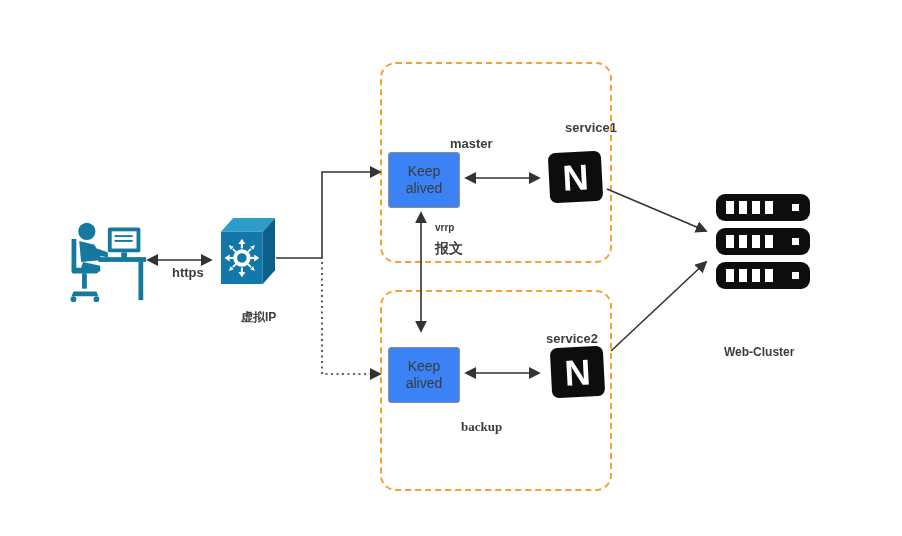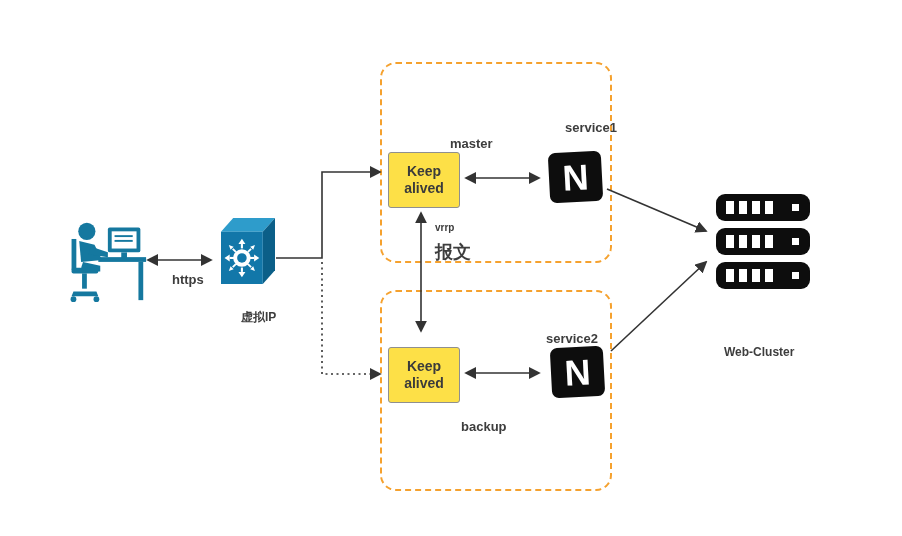--- a/index.html
+++ b/index.html
@@ -10,45 +10,45 @@
   .group-box{
     position:absolute;border:2px dashed #F5A12E;border-radius:16px;
     background:transparent;z-index:1;
   }
   #master-box{left:380px;top:62px;width:228px;height:197px;}
   #backup-box{left:380px;top:290px;width:228px;height:197px;}
   .lines{position:absolute;left:0;top:0;z-index:2;}
   .ln{stroke:#333333;stroke-width:1.6px;fill:none;}
   .dotted{stroke-dasharray:2 3.5;}
   .ka-box{
-    position:absolute;width:70px;height:54px;background:#fde047;
+    position:absolute;width:70px;height:54px;background:#3b82f6;
     border:1.5px solid #8f8f8f;border-radius:3px;z-index:3;
     display:flex;flex-direction:column;align-items:center;justify-content:center;
-    font-weight:bold;font-size:14px;color:#3b3b3b;line-height:1.22;
+    font-weight:normal;font-size:14px;color:#3b3b3b;line-height:1.22;
   }
   #ka-master{left:388px;top:152px;}
   #ka-backup{left:388px;top:347px;}
   .icon{position:absolute;z-index:3;}
   #client-icon{left:62px;top:210px;}
   #switch-icon{left:221px;top:215px;}
   #nginx-master{left:547px;top:149px;transform:rotate(-3deg);}
   #nginx-backup{left:549px;top:344px;transform:rotate(-3deg);}
   #cluster-icon{left:714px;top:194px;}
   .lbl{
     position:absolute;font-weight:bold;color:#3d3d3d;font-size:13px;
     z-index:4;white-space:nowrap;
   }
-  #lbl-https{left:172px;top:272px;}
+  #lbl-https{left:172px;top:265px;}
   #lbl-vip{left:241px;top:309px;font-size:12px;}
   #lbl-master{left:450px;top:102px;margin-top:34px;}
   #lbl-service1{left:546px;top:120px;margin-left:19px;}
   #lbl-vrrp1{left:435px;top:222px;font-size:10px;}
-  #lbl-vrrp2{left:435px;top:240px;font-size:18px;}
+  #lbl-vrrp2{left:435px;top:240px;font-size:14px;}
   #lbl-service2{left:546px;top:303px;margin-top:28px;}
-  #lbl-backup{left:461px;top:419px;}
+  #lbl-backup{left:461px;top:419px;font-family:Liberation Serif, serif;}
   #lbl-cluster{left:724px;top:345px;font-size:12px;}
   .nginx-letter{font-family:"Liberation Sans","DejaVu Sans",sans-serif;font-weight:bold;}
 </style>
 </head>
 <body>
 
 <div class="canvas">
 
   <div class="group-box" id="master-box"></div>
   <div class="group-box" id="backup-box"></div>

